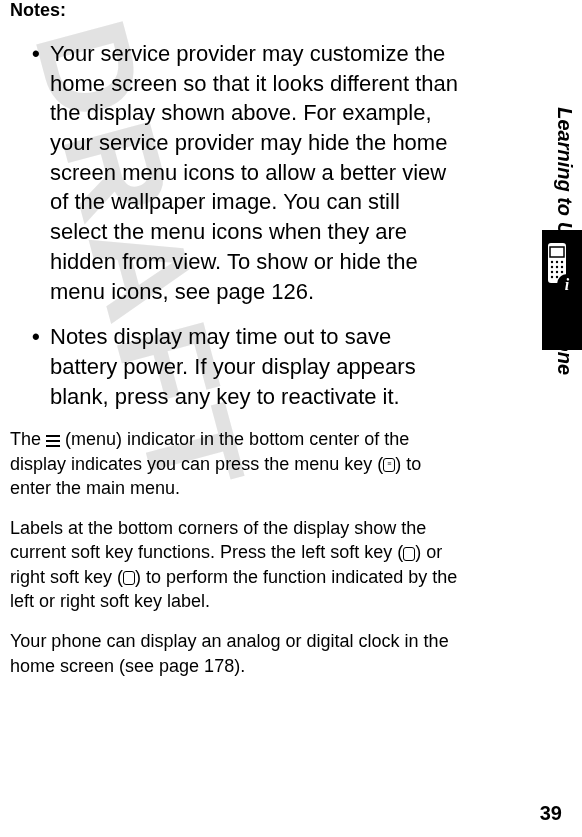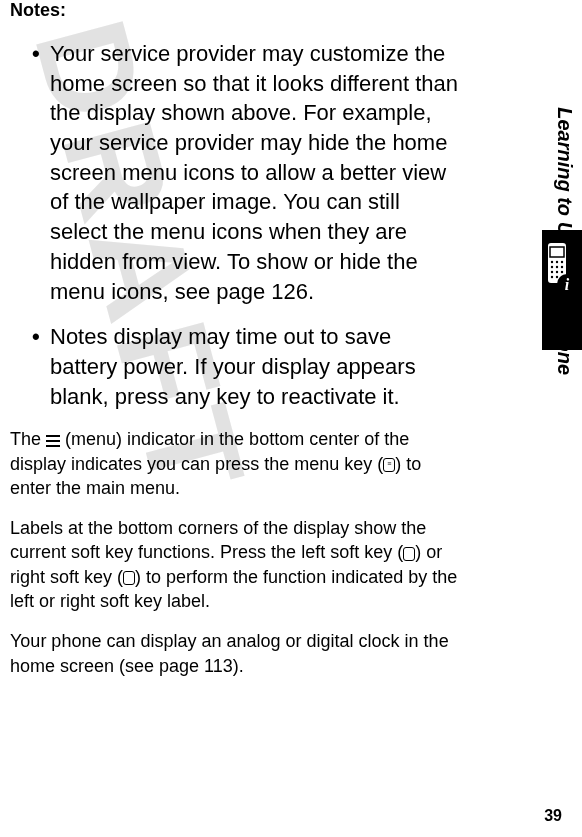--- a/index.html
+++ b/index.html
@@ -117,21 +117,21 @@
       position: absolute;
       right: 5px;
       top: 238px;
       z-index: 3;
     }
     .page-number {
       position: absolute;
       bottom: 12px;
       right: 20px;
       font-weight: bold;
-      font-size: 16px;
+      font-size: 20px;
     }
   </style>
 </head>
 <body>
 
 <div class="watermark">DRAFT</div>
 
 <div class="content">
   <div class="notes-heading">Notes:</div>
 
@@ -143,21 +143,21 @@
   </ul>
 
   <p class="para">
     <span>The </span><span class="menu-symbol"></span><span> (menu) indicator in the bottom center of the display indicates you can press the menu key (</span><span class="key-symbol">≡</span><span>) to enter the main menu.</span>
   </p>
 
   <p class="para">
     <span>Labels at the bottom corners of the display show the current soft key functions. Press the left soft key (</span><span class="key-symbol"></span><span>) or right soft key (</span><span class="key-symbol"></span><span>) to perform the function indicated by the left or right soft key label.</span>
   </p>
 
-  <p class="para">Your phone can display an analog or digital clock in the home screen (see page 113).</p>
+  <p class="para">Your phone can display an analog or digital clock in the home screen (see page 178).</p>
 </div>
 
 <div class="side-tab"></div>
 
 <svg class="phone-icon" width="40" height="60" viewBox="0 0 40 60">
   <rect x="10" y="4" width="20" height="42" rx="4" fill="#fff" stroke="#000" stroke-width="2"></rect>
   <line x1="20" y1="4" x2="20" y2="-2" stroke="#000" stroke-width="2"></line>
   <rect x="13" y="9" width="14" height="10" fill="none" stroke="#000" stroke-width="1.5"></rect>
   <circle cx="15" cy="24" r="1.2" fill="#000"></circle>
   <circle cx="20" cy="24" r="1.2" fill="#000"></circle>

